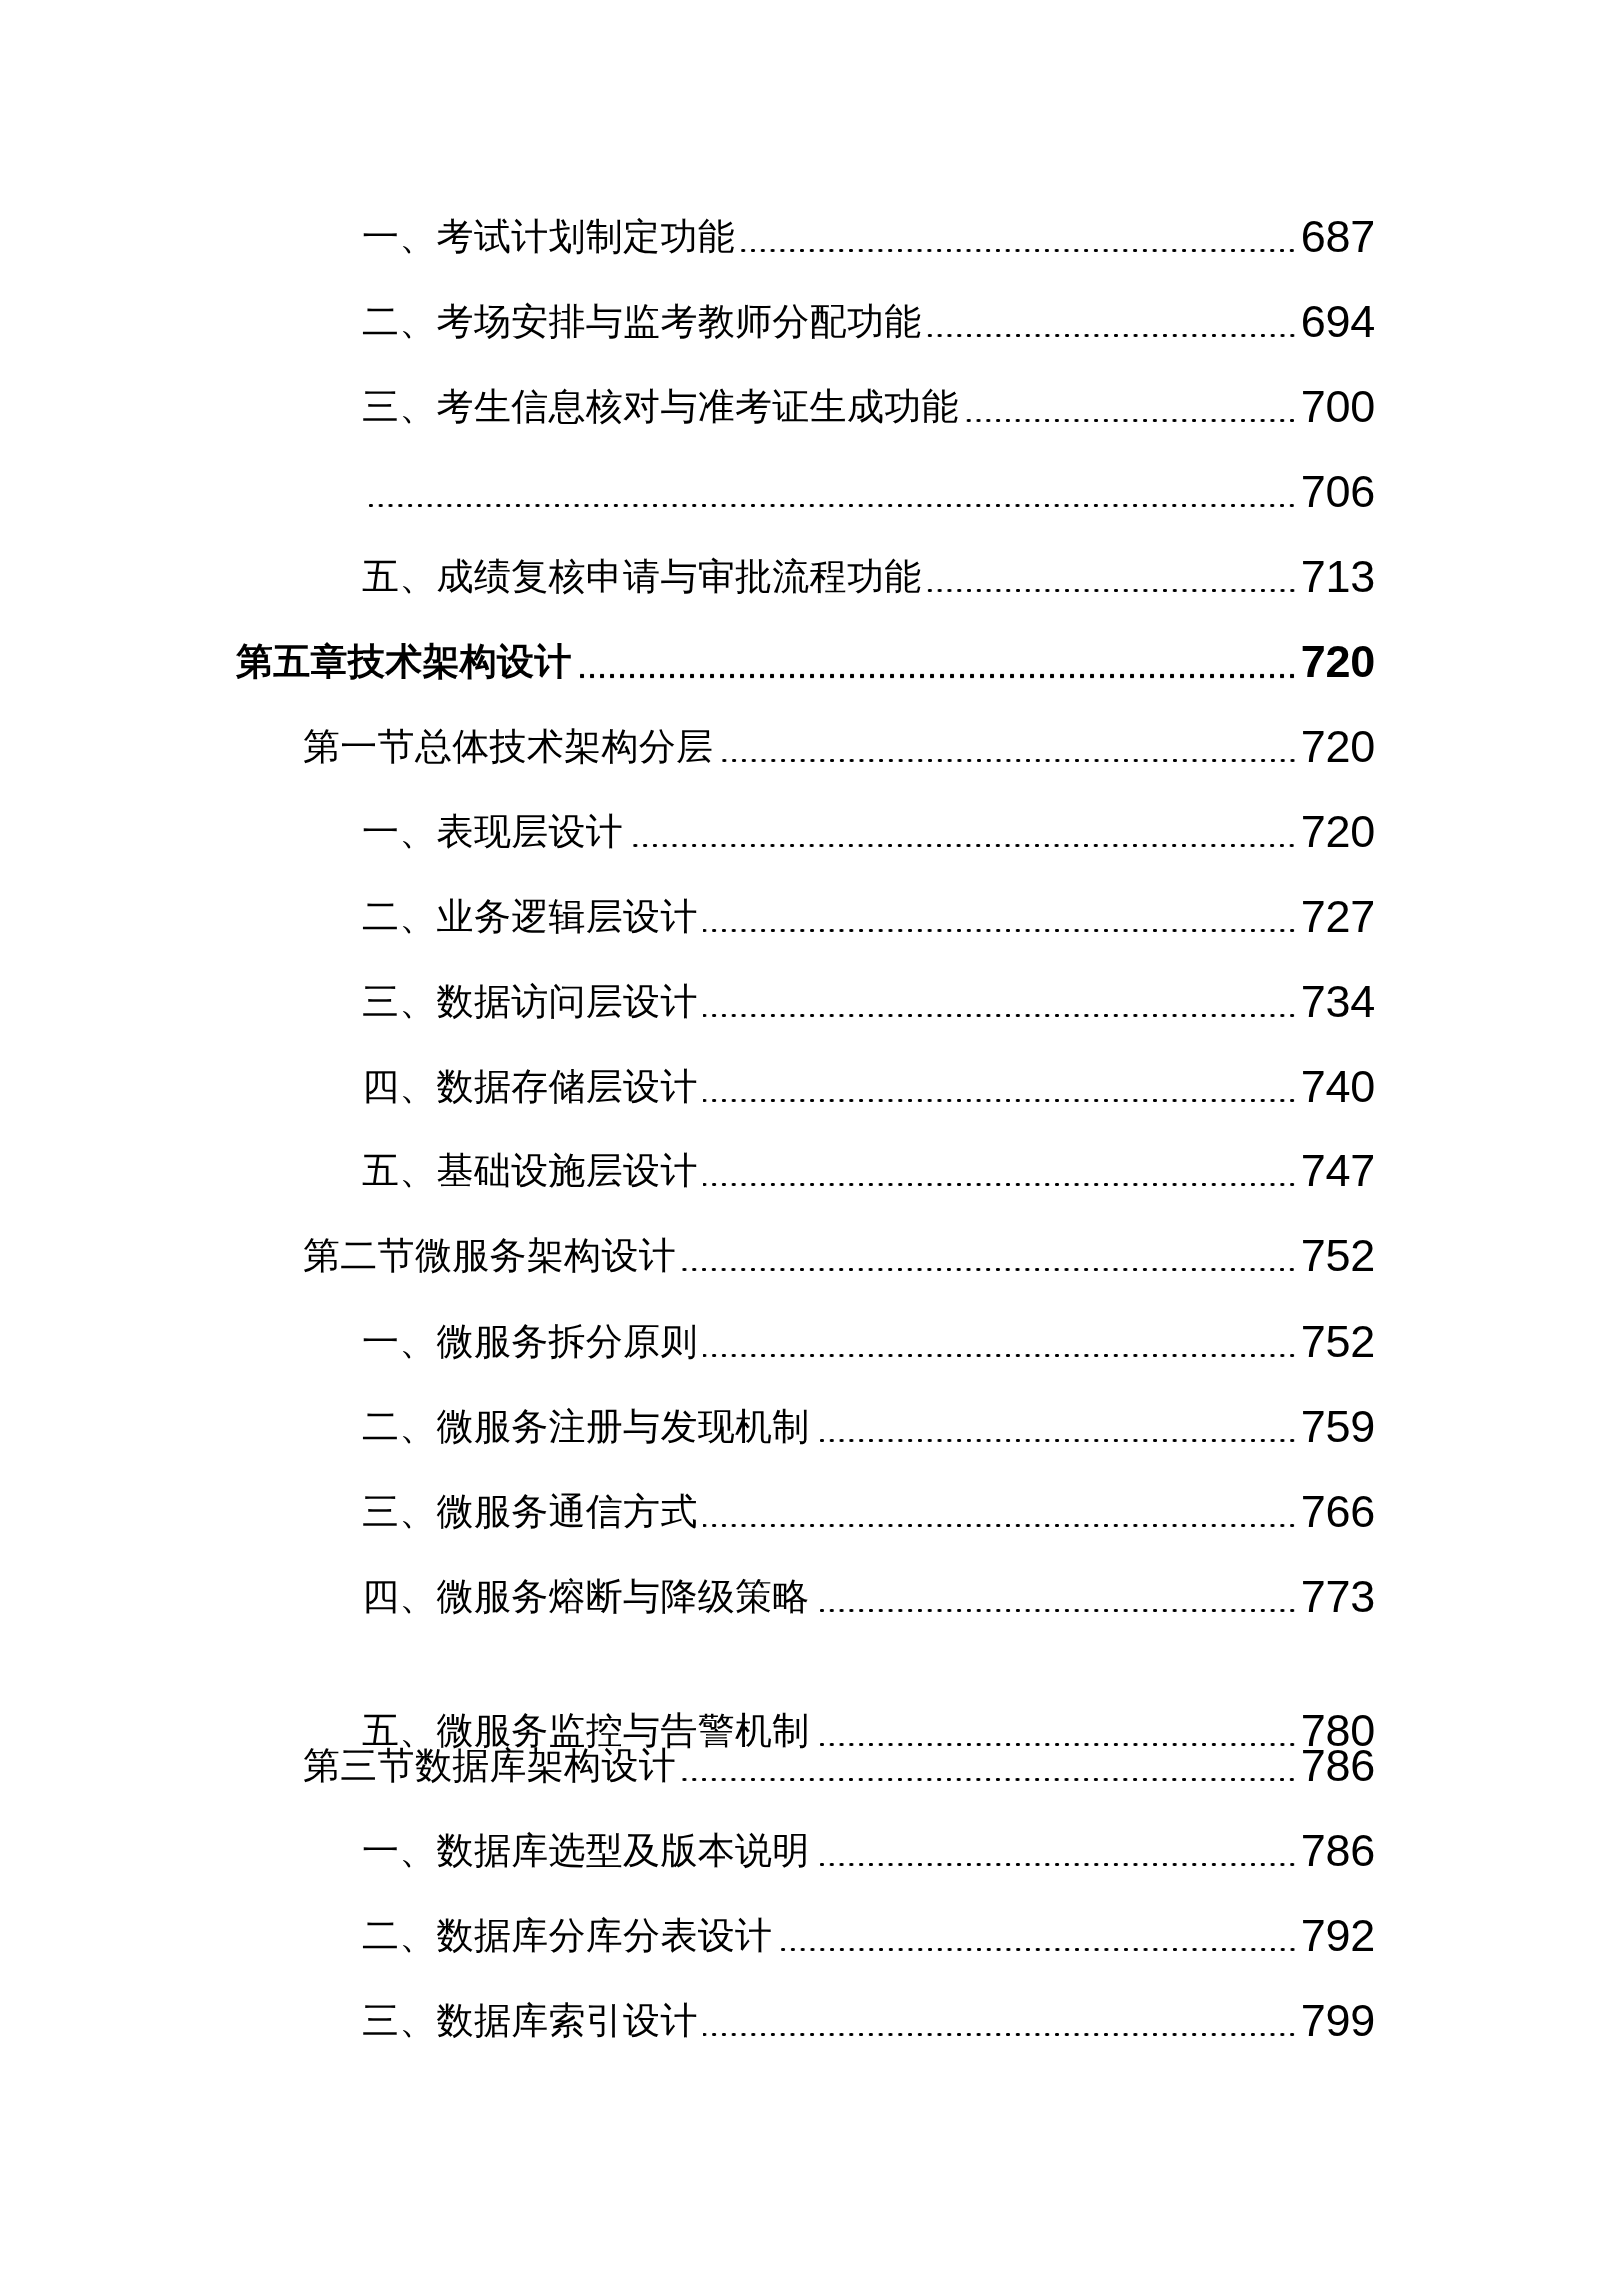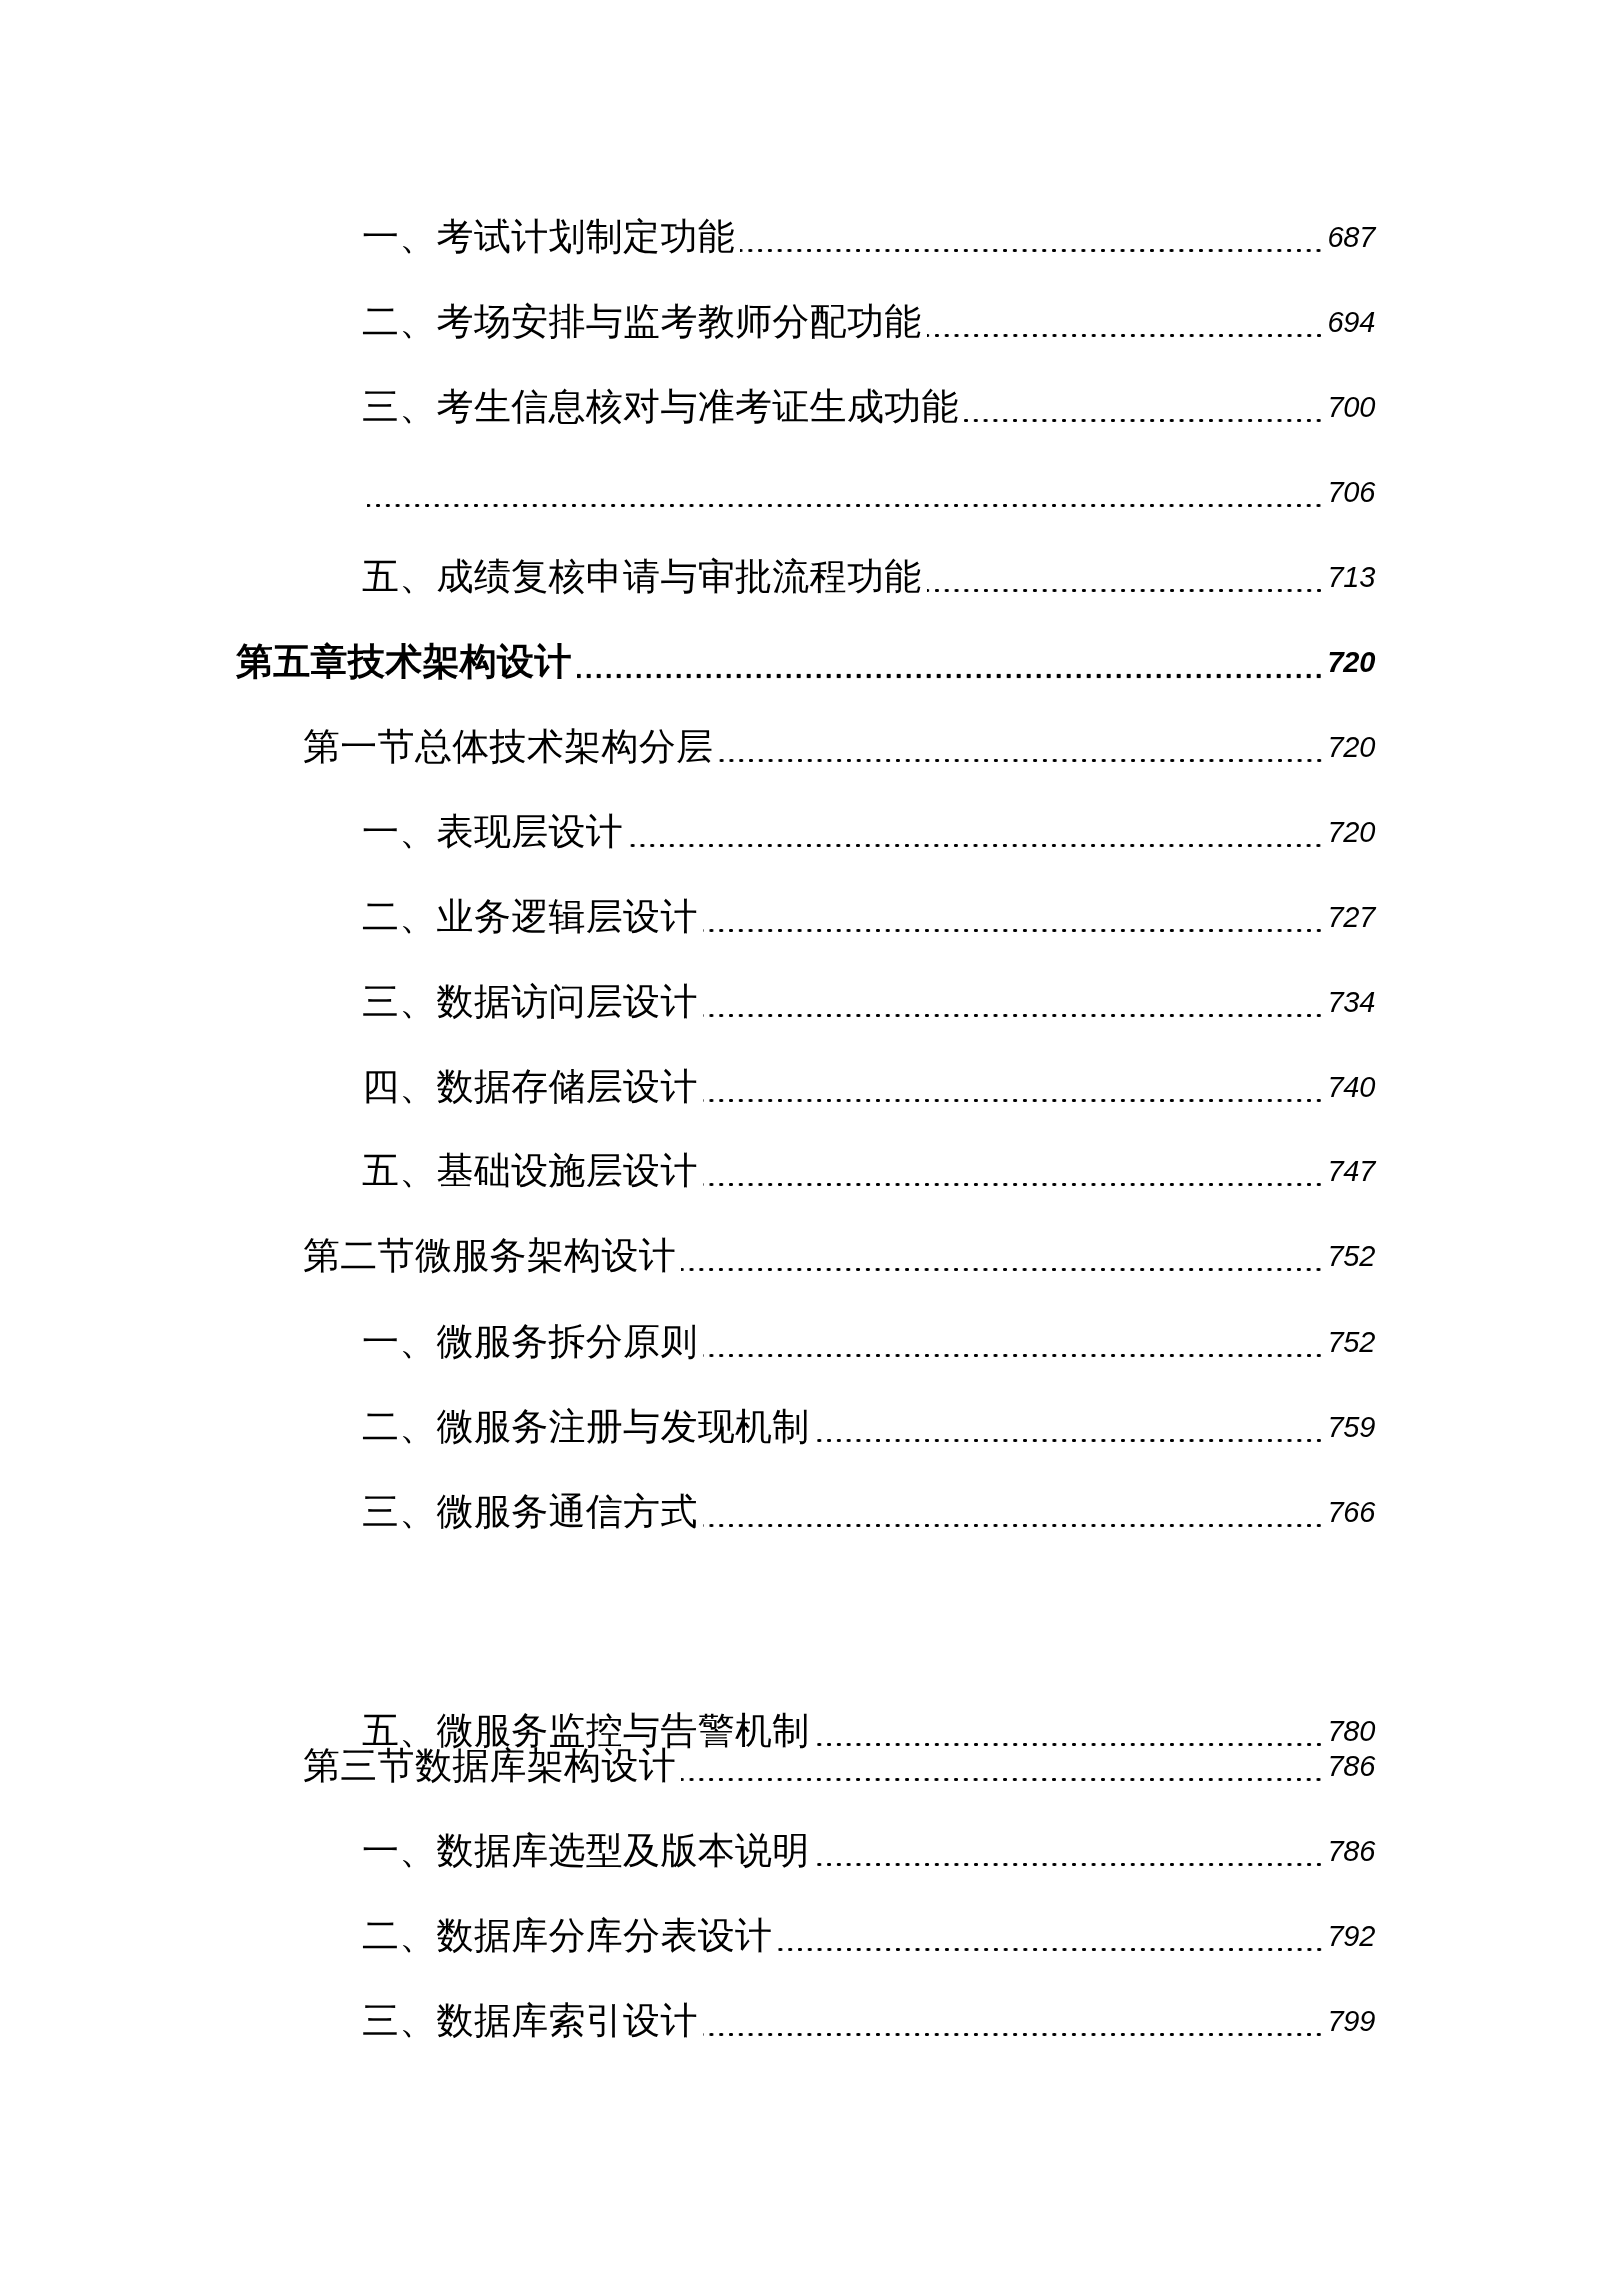--- a/index.html
+++ b/index.html
@@ -50,23 +50,22 @@
     background-repeat: repeat-x;
     background-position: right 0 bottom 6.5px;
   }
   .level-0 .toc-leader {
     background-image: radial-gradient(circle, #000 0 2.2px, transparent 2.5px);
     background-size: 10px 5.9px;
   }
   .toc-page {
     flex: 0 0 auto;
     font-family: "Liberation Sans", "DejaVu Sans", sans-serif;
-    font-size: 29px;
+    font-size: 45px;
     letter-spacing: -0.3px;
-    font-style: italic;
   }
   .level-0 .toc-page { font-weight: bold; }
 </style>
 </head>
 <body>
 
 <div class="toc">
   <div class="toc-row level-2" style="top:214px">
     <span class="toc-title">一、考试计划制定功能</span>
     <span class="toc-leader"></span>
@@ -139,20 +138,25 @@
   <div class="toc-row level-2" style="top:1404px">
     <span class="toc-title">二、微服务注册与发现机制</span>
     <span class="toc-leader"></span>
     <span class="toc-page">759</span>
   </div>
   <div class="toc-row level-2" style="top:1489px">
     <span class="toc-title">三、微服务通信方式</span>
     <span class="toc-leader"></span>
     <span class="toc-page">766</span>
   </div>
+  <div class="toc-row level-2" style="top:1574px">
+    <span class="toc-title">四、微服务熔断与降级策略</span>
+    <span class="toc-leader"></span>
+    <span class="toc-page">773</span>
+  </div>
   <div class="toc-row level-2" style="top:1708px">
     <span class="toc-title">五、微服务监控与告警机制</span>
     <span class="toc-leader"></span>
     <span class="toc-page">780</span>
   </div>
   <div class="toc-row level-1" style="top:1743px">
     <span class="toc-title">第三节数据库架构设计</span>
     <span class="toc-leader"></span>
     <span class="toc-page">786</span>
   </div>

